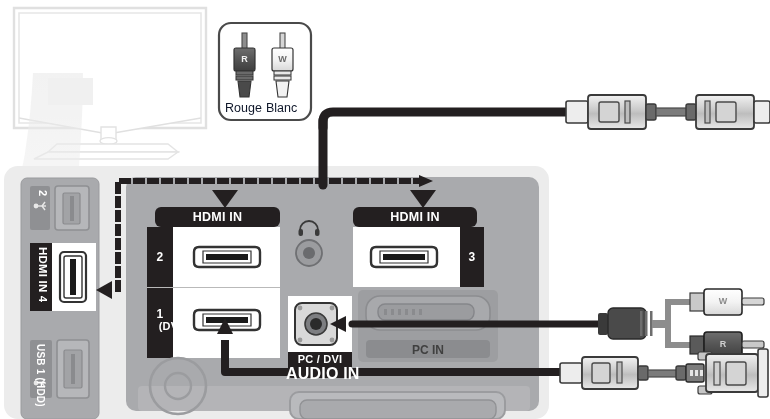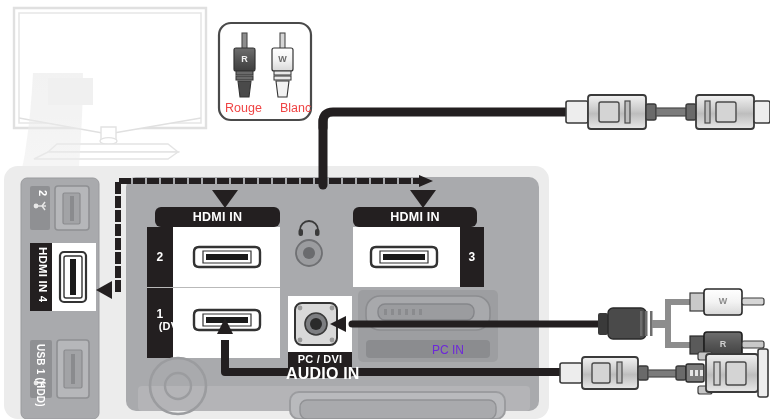--- a/index.html
+++ b/index.html
@@ -2,23 +2,23 @@
 <html><head>
 <meta charset="utf-8">
 <style>
   html,body{margin:0;padding:0;background:#fff;}
   body{width:770px;height:419px;position:relative;overflow:hidden;
        font-family:"Liberation Sans","DejaVu Sans",sans-serif;}
   #stage{position:absolute;left:0;top:0;width:770px;height:419px;}
   #stage > svg{position:absolute;left:0;top:0;}
   .lbl{position:absolute;color:#fff;font-weight:bold;letter-spacing:.2px;
        white-space:nowrap;line-height:1;}
-  .lbl-dark{position:absolute;color:#6d28d9;font-weight:normal;white-space:nowrap;line-height:1;padding-left:20px;}
+  .lbl-dark{position:absolute;color:#404040;font-weight:bold;white-space:nowrap;line-height:1;}
   .rot90{transform:rotate(90deg);transform-origin:left top;}
-  .legend-txt{position:absolute;color:#ef4444;font-size:12.5px;white-space:nowrap;}
+  .legend-txt{position:absolute;color:#0f172a;font-size:12.5px;white-space:nowrap;}
   .plug-letter{position:absolute;font-size:9px;font-weight:bold;line-height:1;}
   .ctr{text-align:center;}
 </style>
 </head>
 <body>
 
 <div id="stage">
 
 <svg width="770" height="419" viewBox="0 0 770 419">
   <defs>
@@ -326,21 +326,21 @@
 <div class="lbl ctr" style="left:156px;top:321px;width:32px;font-size:11px;">(DVI)</div>
 
 <div class="lbl ctr" style="left:460px;top:251px;width:24px;font-size:12px;">3</div>
 
 <div class="lbl ctr" style="left:288px;top:354px;width:64px;font-size:11px;">PC / DVI</div>
 <div class="lbl ctr" style="left:286px;top:366px;width:68px;font-size:16px;">AUDIO IN</div>
 
 <div class="lbl-dark ctr" style="left:366px;top:344px;width:124px;font-size:12px;">PC IN</div>
 
 <div class="legend-txt" style="left:225px;top:101px;">Rouge</div>
-<div class="legend-txt" style="left:266px;top:101px;margin-left:14px;">Blanc</div>
+<div class="legend-txt" style="left:266px;top:101px;">Blanc</div>
 
 <div class="plug-letter ctr" style="left:234px;top:55px;width:21px;color:#f0f0f0;">R</div>
 <div class="plug-letter ctr" style="left:272px;top:55px;width:21px;color:#6a6a6a;">W</div>
 
 <div class="plug-letter ctr" style="left:715px;top:297px;width:16px;color:#8a8a8a;">W</div>
 <div class="plug-letter ctr" style="left:715px;top:340px;width:16px;color:#d0d0d0;">R</div>
 
 </div>
 
 </body></html>

